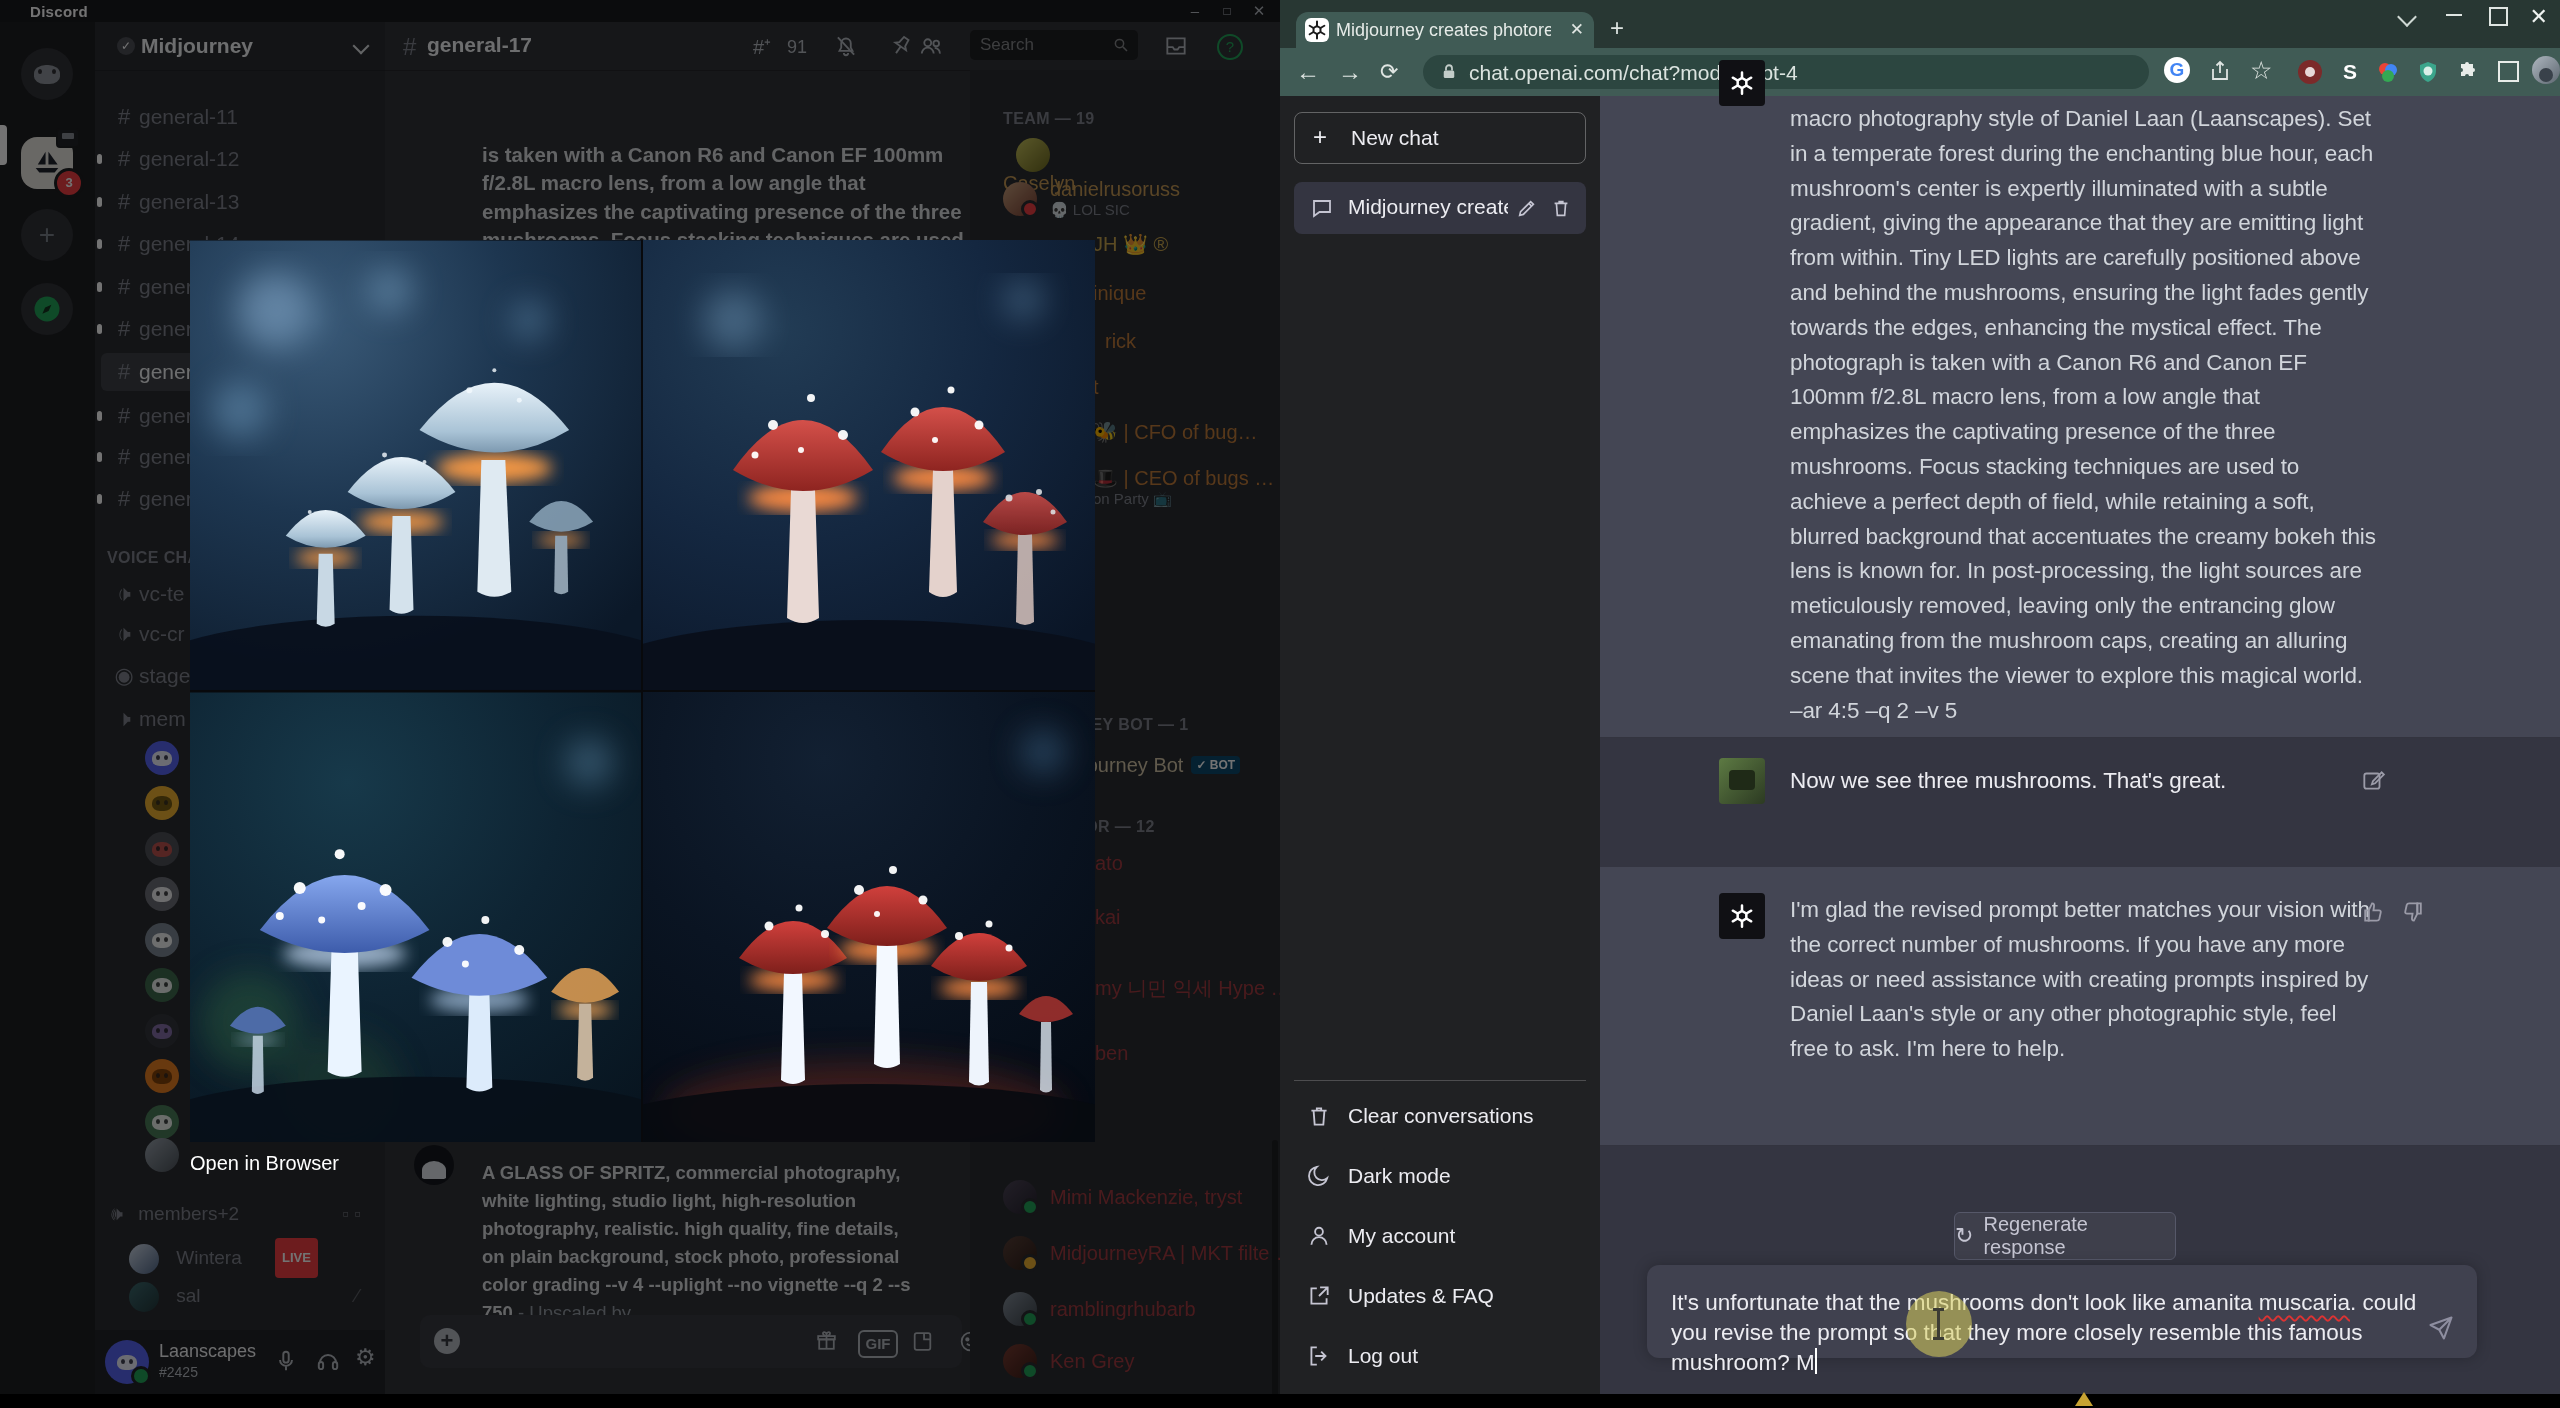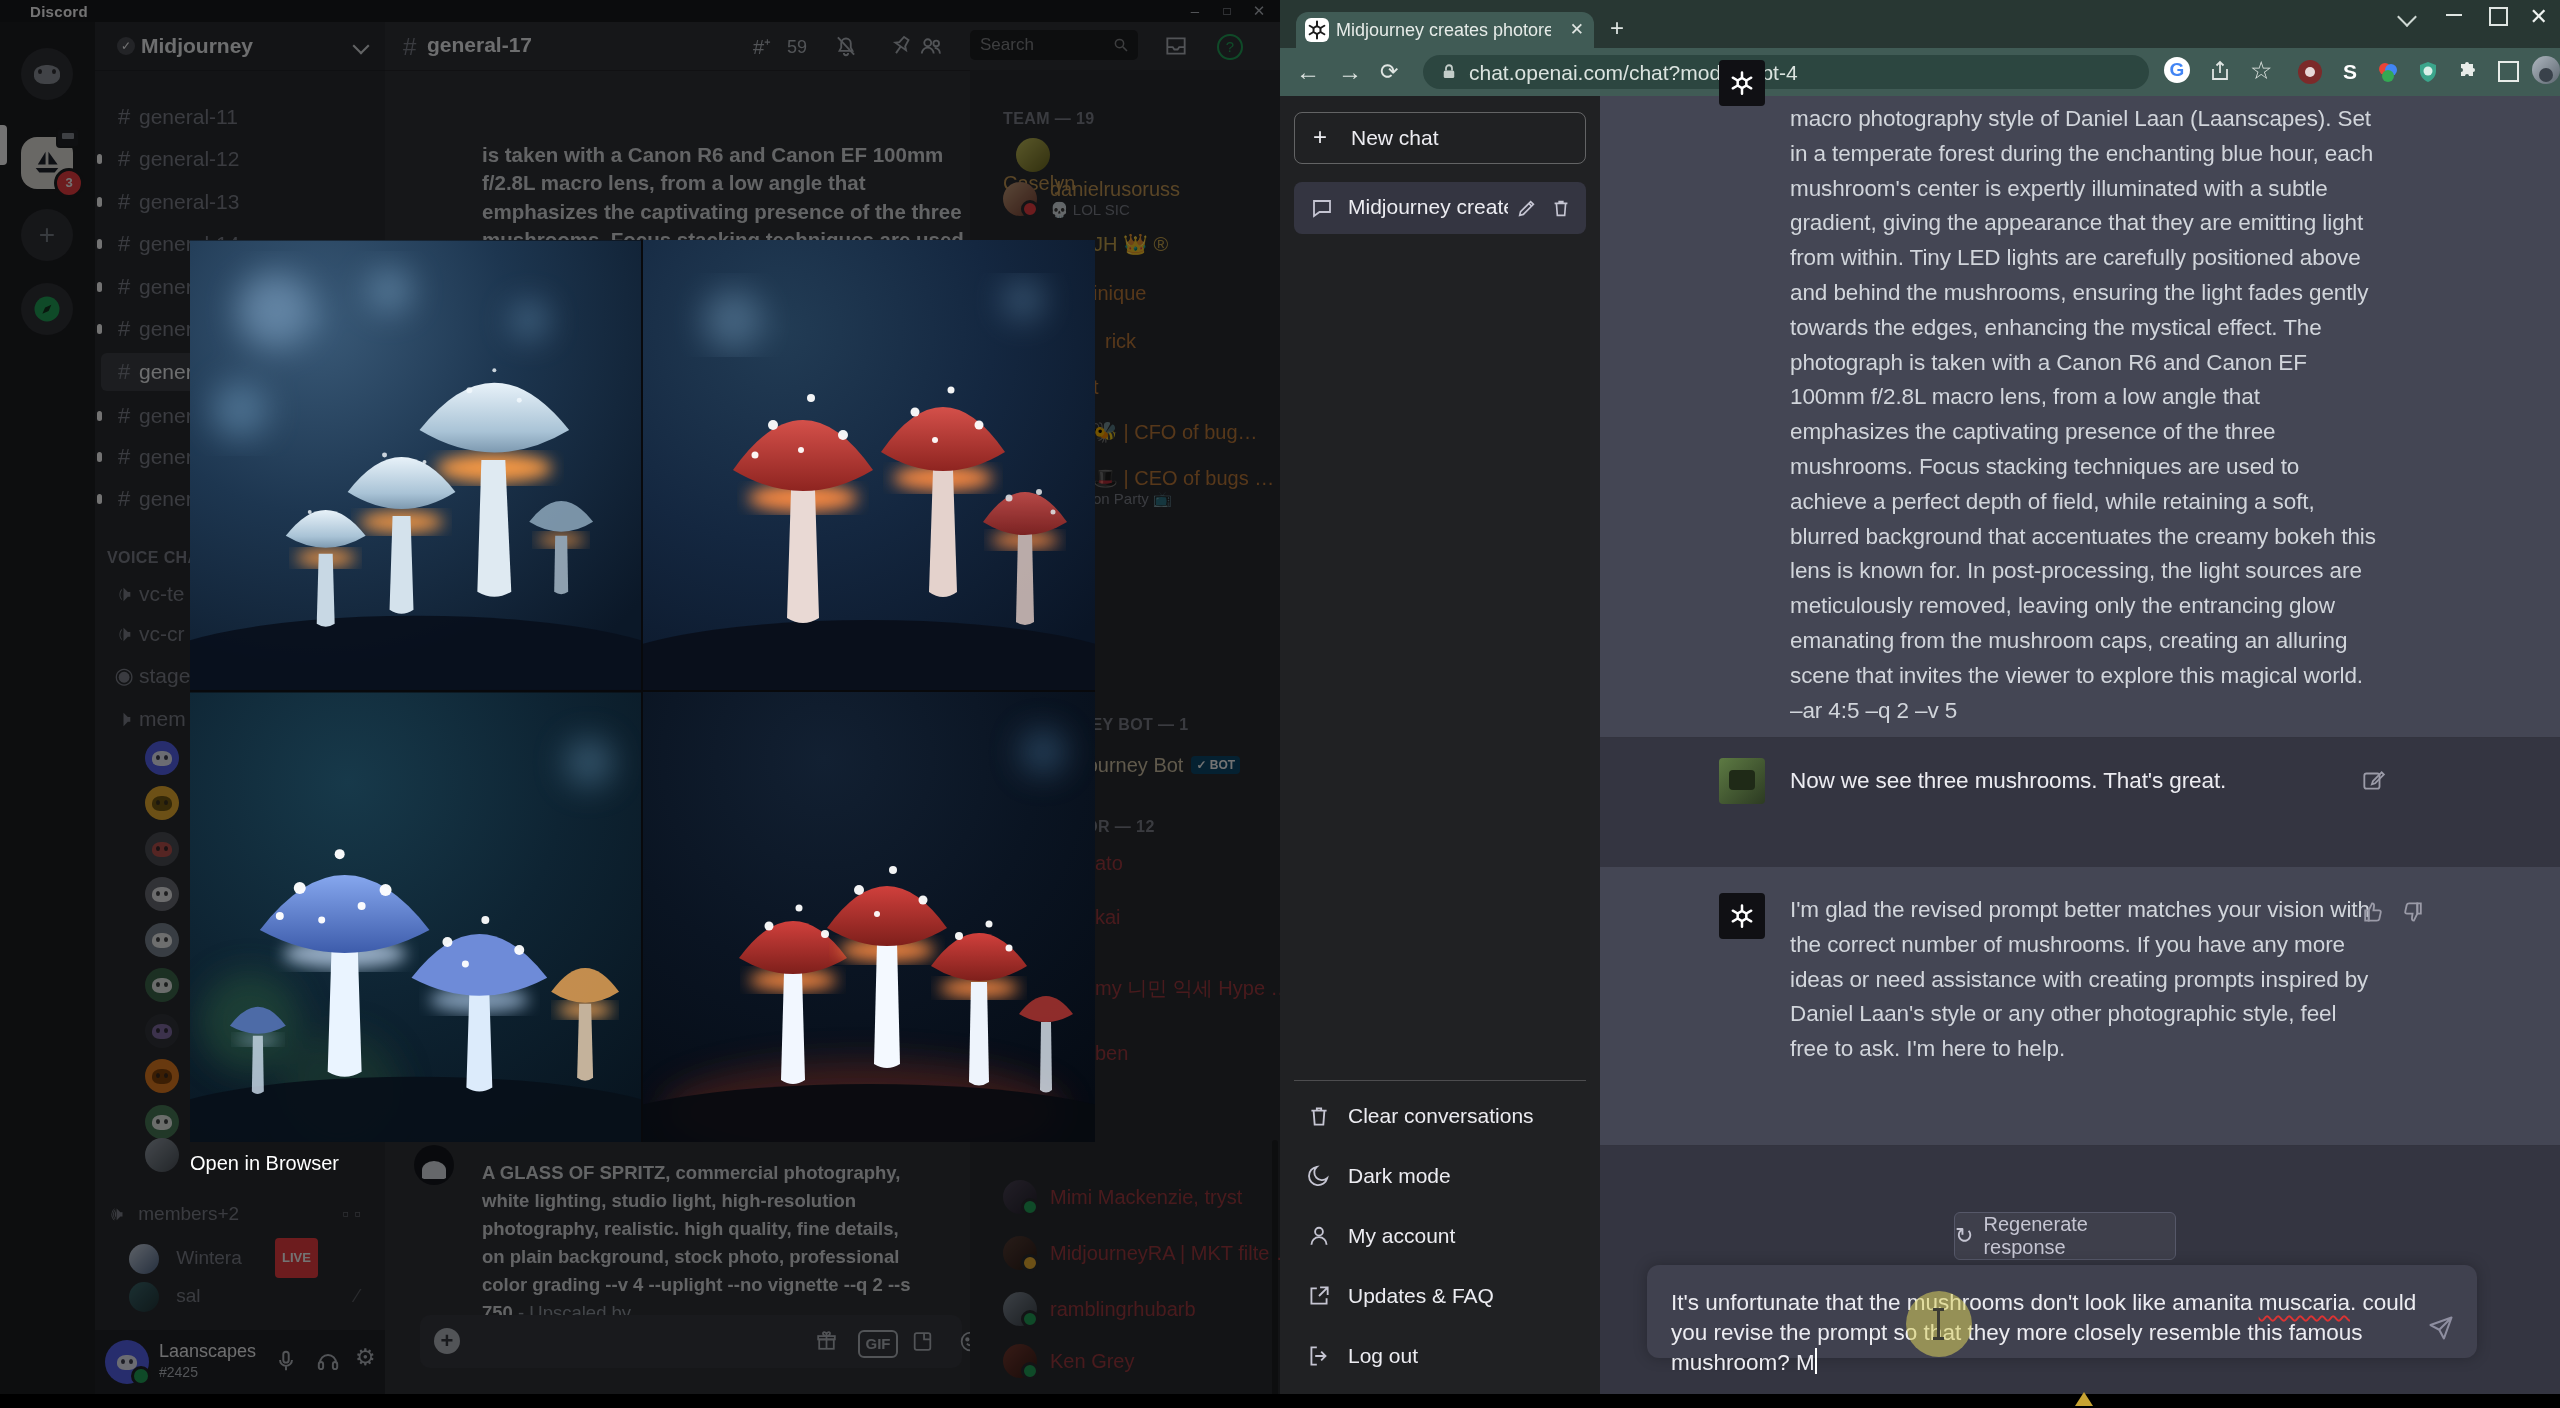--- a/index.html
+++ b/index.html
@@ -222,21 +222,21 @@
         </svg>
         <span class="abs" style="left:260px;top:14px;color:#b5bac1;font-size:23px;">⚙</span>
       </div>
     </nav>
 
     <main class="dc-chat">
       <header class="dc-chat-head">
         <span class="dc-head-ic" style="left:18px;font-size:24px;color:#80848e;">#</span>
         <span class="dc-head-ic" style="left:42px;font-size:21px;font-weight:bold;color:#f2f3f5;">general-17</span>
         <span class="dc-head-ic" style="left:368px;font-size:20px;">#⁺</span>
-        <span class="dc-head-ic" style="left:402px;font-size:18px;line-height:28px;">59</span>
+        <span class="dc-head-ic" style="left:402px;font-size:18px;line-height:28px;">91</span>
         <svg class="dc-head-ic" style="left:448px;" width="26" height="26" viewBox="0 0 24 24">
           <g stroke="#b5bac1" stroke-width="1.7" fill="none">
               <path d="M6 16.5h12l-1.6-3v-4a4.4 4.4 0 0 0-8.8 0v4zM10 18.5a2 2 0 0 0 4 0"></path>
               <line x1="4.5" y1="4" x2="19.5" y2="20"></line>
             </g>
         </svg>
         <svg class="dc-head-ic" style="left:503px;" width="26" height="26" viewBox="0 0 24 24">
           <g stroke="#b5bac1" stroke-width="1.7" fill="none" transform="rotate(35 12 12)">
               <path d="M9.5 3.5h5l.8 6.5 2.7 2.5H6l2.7-2.5z"></path>
               <line x1="12" y1="12.5" x2="12" y2="20"></line>

